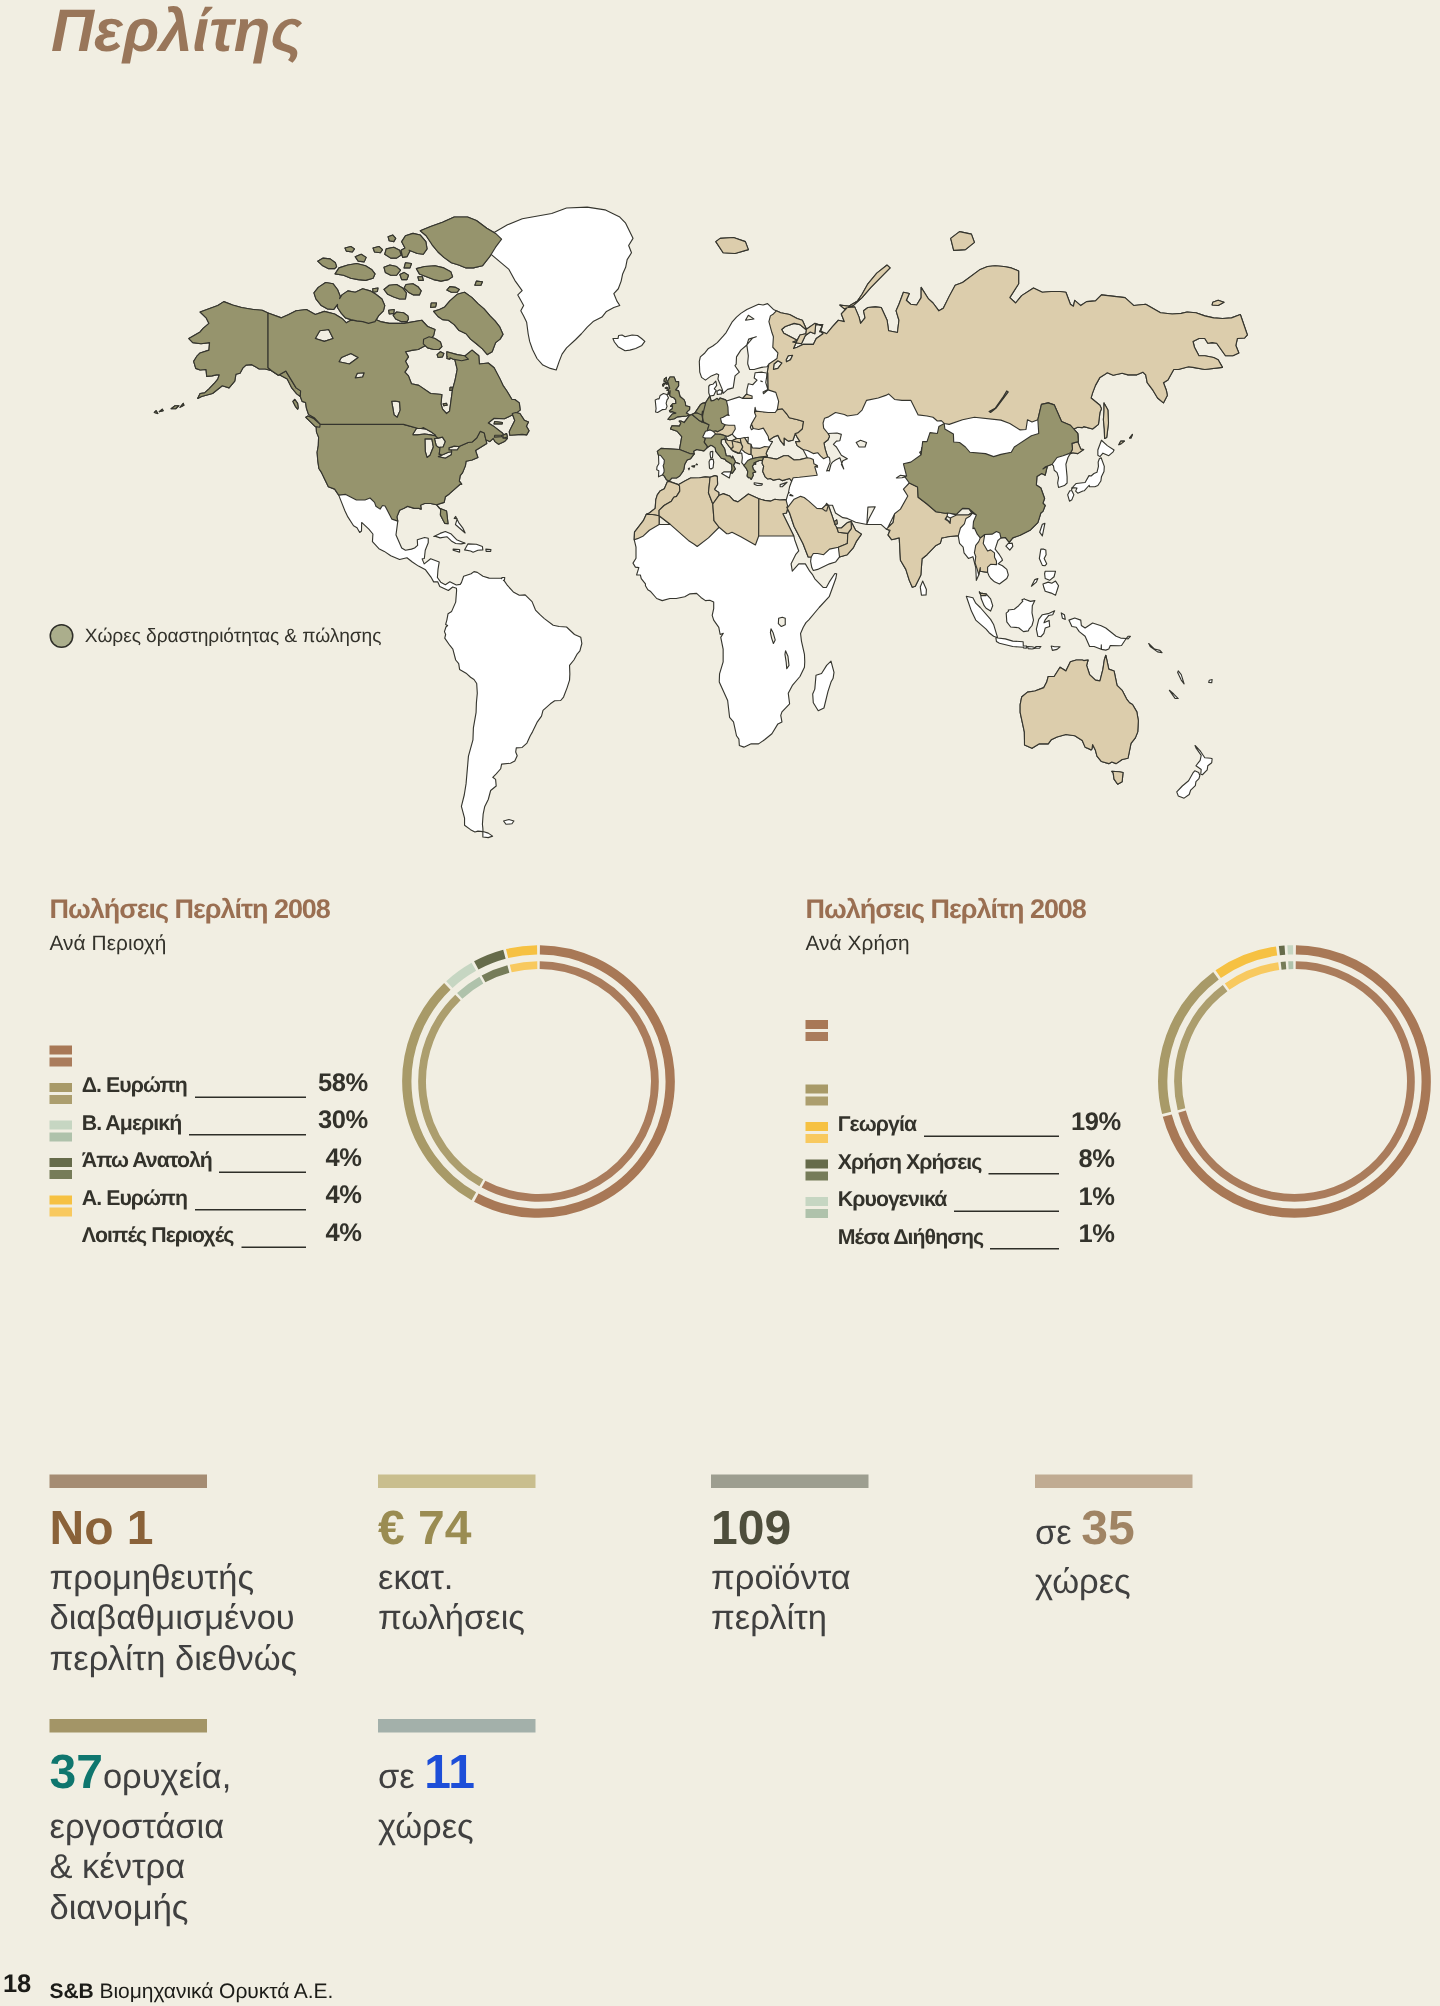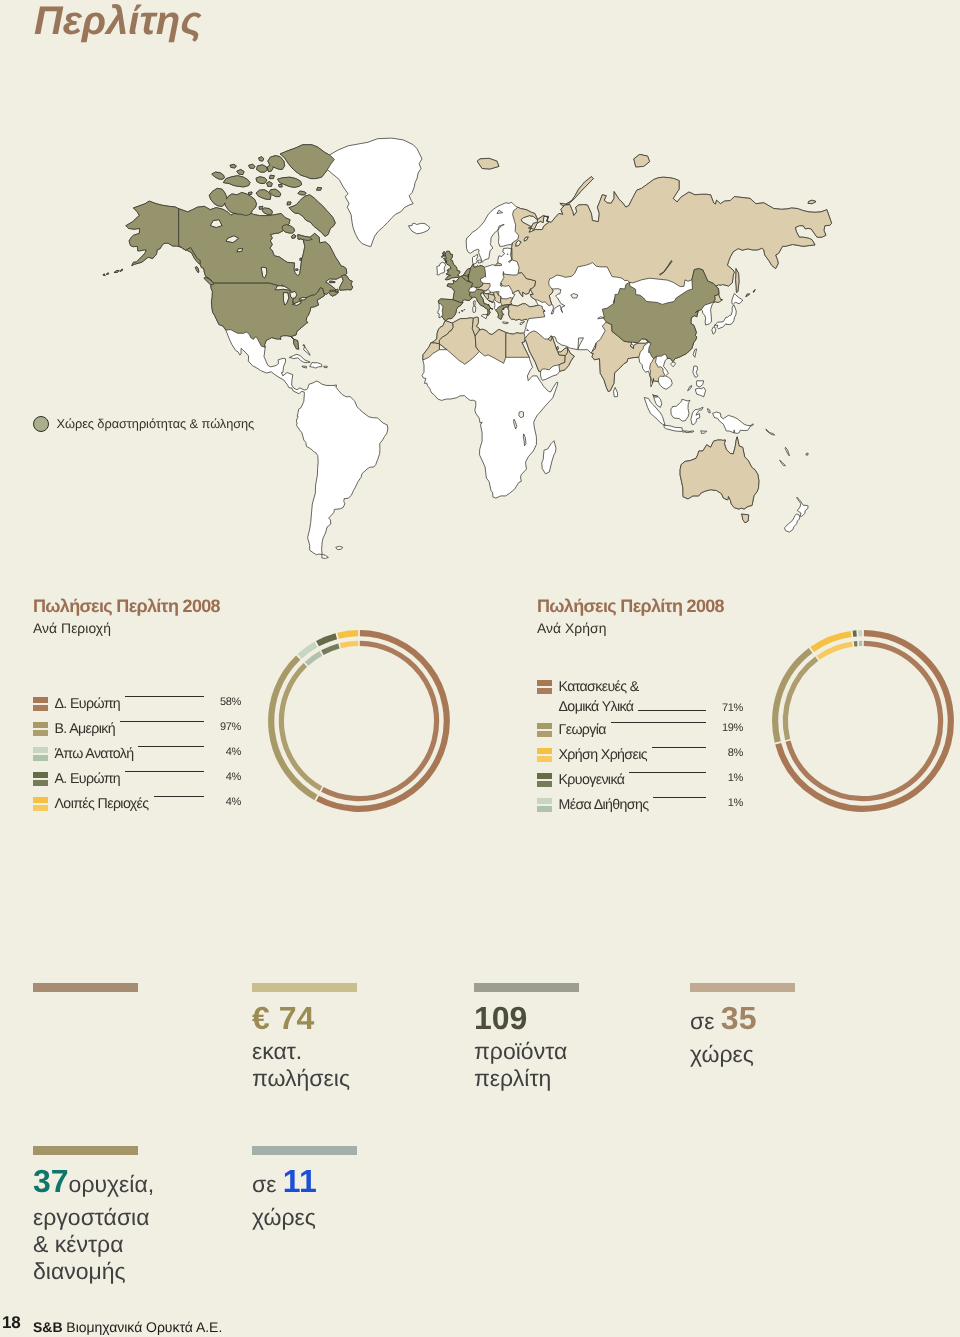--- a/index.html
+++ b/index.html
@@ -30,24 +30,24 @@
 
   .chart { position:absolute; top:596px; }
   .chart-title { font-size:18px; font-weight:bold; color:#9A6F52; letter-spacing:-0.68px; white-space:nowrap; }
   .chart-sub { font-size:13.9px; color:#33322B; margin-top:3px; letter-spacing:0.05px; }
 
   .rows { position:absolute; top:96px; left:0; }
   .row { display:flex; align-items:flex-start; height:25px; }
   .sw { width:14.5px; flex:0 0 14.5px; margin-top:5px; }
   .sw i { display:block; height:6px; }
   .sw i.b { margin-top:2.3px; }
-  .rowtxt { flex:1 1 auto; margin-left:7px; margin-top:4px; display:flex; align-items:flex-start; font-size:14.2px; letter-spacing:-0.62px; }
+  .rowtxt { flex:1 1 auto; margin-left:7px; margin-top:20px; display:flex; align-items:flex-end; font-size:14.2px; letter-spacing:-0.62px;font-weight:bold; }
   .nm { white-space:nowrap; }
   .lead { flex:1 1 auto; position:relative; top:0px; height:0; border-bottom:1.1px solid #2E2E28; margin:0 8px 0 5px; min-width:10px; }
-  .pct { white-space:nowrap; text-align:right; width:29px; font-size:11px; letter-spacing:-0.3px; }
+  .pct { white-space:nowrap; text-align:right; width:29px; font-size:17px; letter-spacing:-0.3px; }
   .twoline .nm2 { white-space:nowrap; }
   .twoline { letter-spacing:-0.62px; }
 
   .donut { position:absolute; }
 
   .kpis { position:absolute; left:0; top:0; width:960px; }
   .kpi { position:absolute; }
   .kpi-bar { height:9px; width:105px; }
   .kpi-text { font-size:23px; line-height:27px; color:#54534A; letter-spacing:0px; }
   .kpi-text .kline { white-space:nowrap; }
@@ -135,21 +135,21 @@
         </div>
       </div>
       <div class="row">
         <div class="sw">
           <i style="background:#A89A68"></i>
           <i class="b" style="background:#AC9E6E"></i>
         </div>
         <div class="rowtxt">
           <div class="nm">Β. Αμερική</div>
           <div class="lead"></div>
-          <div class="pct">97%</div>
+          <div class="pct">30%</div>
         </div>
       </div>
       <div class="row">
         <div class="sw">
           <i style="background:#C6D6C2"></i>
           <i class="b" style="background:#AFC2AB"></i>
         </div>
         <div class="rowtxt">
           <div class="nm">Άπω Ανατολή</div>
           <div class="lead"></div>
@@ -214,28 +214,20 @@
   </div>
 <div class="chart" style="left:537px">
     <div class="chart-title">Πωλήσεις Περλίτη 2008</div>
     <div class="chart-sub">Ανά Χρήση</div>
     <div class="rows" style="width:206px;top:79px">
       <div class="row twoline" style="height:43px">
         <div class="sw">
           <i style="background:#A87856"></i>
           <i class="b" style="background:#AA7C5C"></i>
         </div>
-        <div style="flex:1 1 auto;margin-left:7px;margin-top:4px">
-          <div class="nm" style="font-size:14.2px">Κατασκευές &amp;</div>
-          <div style="display:flex;align-items:baseline;font-size:14.2px;margin-top:4px">
-            <div class="nm2">Δομικά Υλικά</div>
-            <div class="lead"></div>
-            <div class="pct">71%</div>
-          </div>
-        </div>
       </div>
       <div class="row">
         <div class="sw">
           <i style="background:#A89A68"></i>
           <i class="b" style="background:#AC9E6E"></i>
         </div>
         <div class="rowtxt">
           <div class="nm">Γεωργία</div>
           <div class="lead"></div>
           <div class="pct">19%</div>
@@ -304,20 +296,26 @@
           <path d="M89.40,6.32 A87.80,87.80 0 0 1 93.08,6.20" fill="none" stroke-width="6.20"></path>
         </g>
         <g stroke="#AFC2AB">
           <path d="M89.94,16.51 A77.60,77.60 0 0 1 93.19,16.40" fill="none" stroke-width="5.20"></path>
         </g>
       </svg></div>
   </div>
 <div class="kpis">
     <div class="kpi" style="left:33px;top:983px">
       <div class="kpi-bar" style="background:#A58C73"></div>
+      <div class="kpi-text">
+        <div class="kline khead"><span class="big" style="color:#8A6239">No 1</span></div>
+        <div class="kline lbl">προμηθευτής</div>
+        <div class="kline lbl">διαβαθμισμένου</div>
+        <div class="kline lbl">περλίτη διεθνώς</div>
+      </div>
     </div>
     <div class="kpi" style="left:252px;top:983px">
       <div class="kpi-bar" style="background:#C9BE8E"></div>
       <div class="kpi-text">
         <div class="kline khead"><span class="big" style="color:#9A8C52">€ 74</span></div>
         <div class="kline lbl">εκατ.</div>
         <div class="kline lbl">πωλήσεις</div>
       </div>
     </div>
     <div class="kpi" style="left:474px;top:983px">

